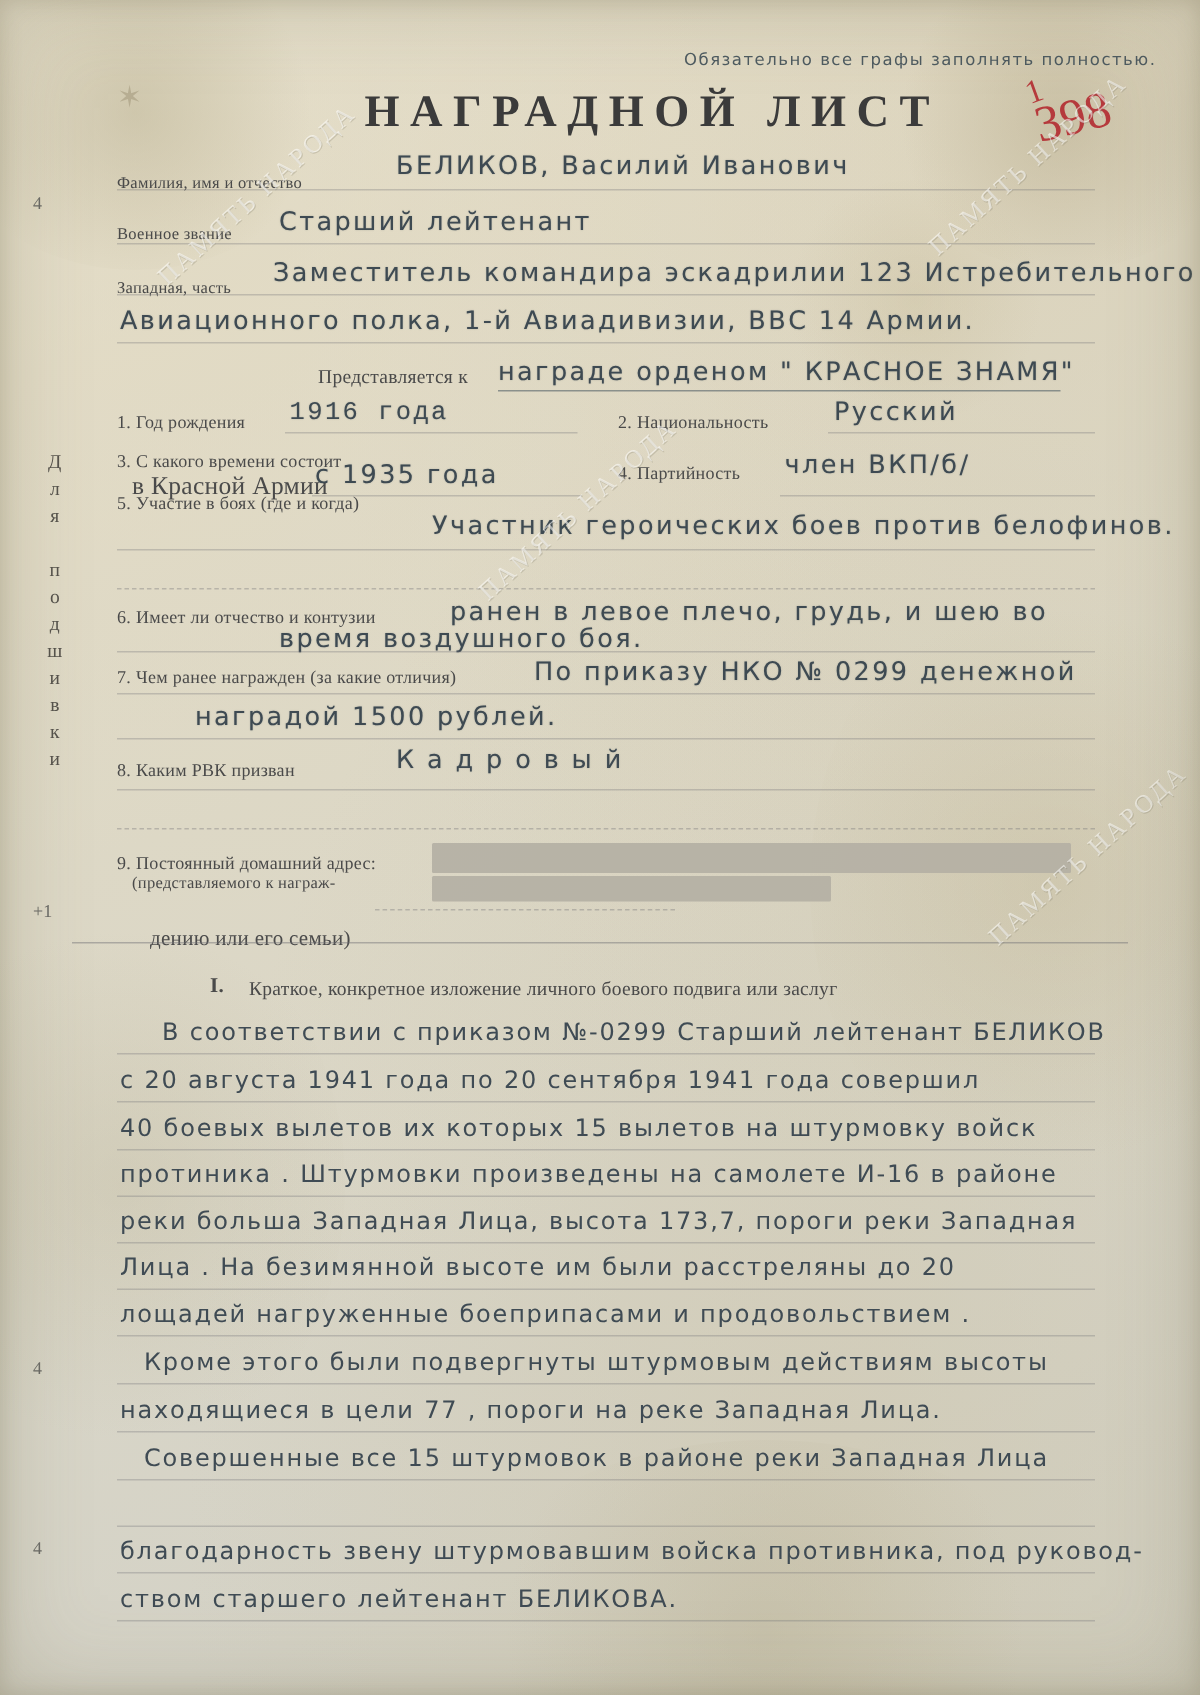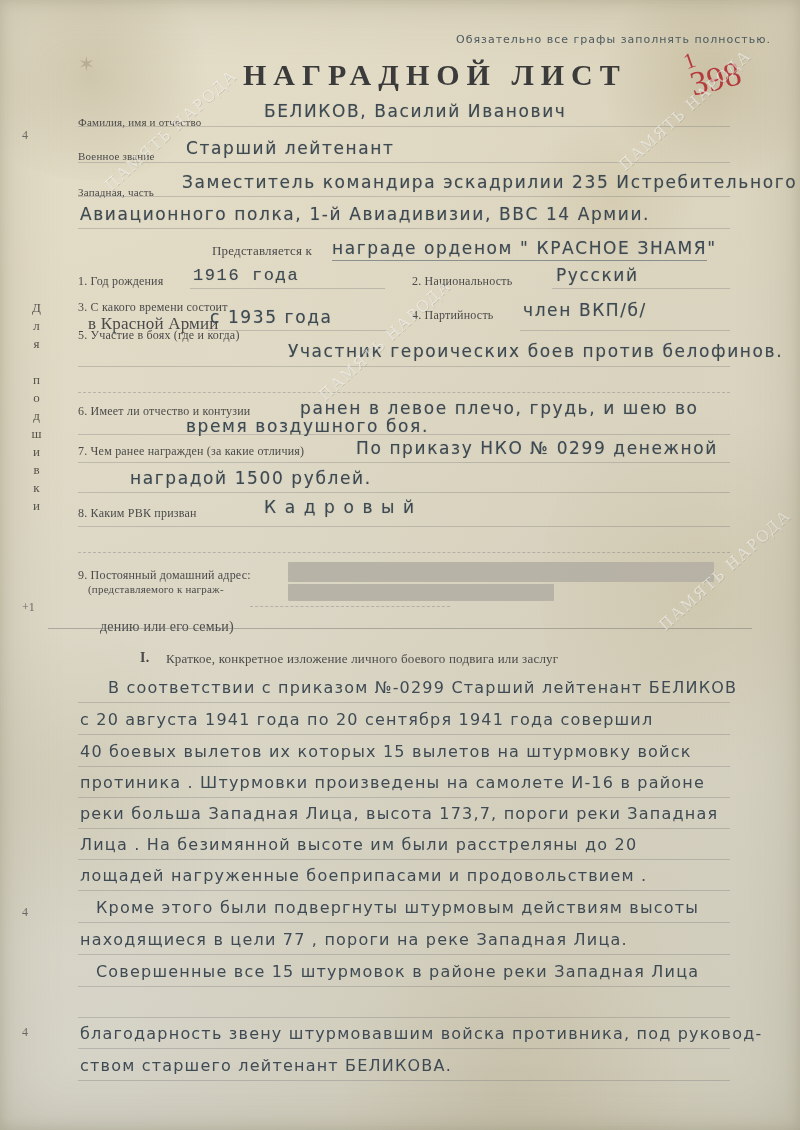--- a/index.html
+++ b/index.html
@@ -170,21 +170,21 @@
 
   <div class="label" style="left:78px; top:116px; font-size:11px;">Фамилия, имя и отчество</div>
   <div class="typed" style="left:264px; top:101px; font-size:17px;">БЕЛИКОВ,  Василий  Иванович</div>
   <div class="rule" style="left:78px; top:126px; width:652px;"></div>
 
   <div class="label" style="left:78px; top:150px; font-size:11px;">Военное звание</div>
   <div class="typed" style="left:186px; top:138px; font-size:17px;">Старший  лейтенант</div>
   <div class="rule" style="left:78px; top:162px; width:652px;"></div>
 
   <div class="label" style="left:78px; top:186px; font-size:11px;">Западная, часть</div>
-  <div class="typed" style="left:182px; top:172px; font-size:17px;">Заместитель командира эскадрилии  235 Истребительного</div>
+  <div class="typed" style="left:182px; top:172px; font-size:17px;">Заместитель командира эскадрилии  123 Истребительного</div>
   <div class="rule" style="left:78px; top:196px; width:652px;"></div>
 
   <div class="typed" style="left:80px; top:204px; font-size:17px;">Авиационного полка, 1-й Авиадивизии, ВВС 14 Армии.</div>
   <div class="rule" style="left:78px; top:228px; width:652px;"></div>
 
   <div class="label" style="left:212px; top:243px; font-size:13px;">Представляется к</div>
   <div class="typed" style="left:332px; top:238px; font-size:17px;">награде орденом " КРАСНОЕ ЗНАМЯ"</div>
   <div class="underline-strong" style="left:332px; top:260px; width:375px;"></div>
 
   <div class="label" style="left:78px; top:274px; font-size:12px;"><span>1.</span> <span>Год рождения</span></div>

